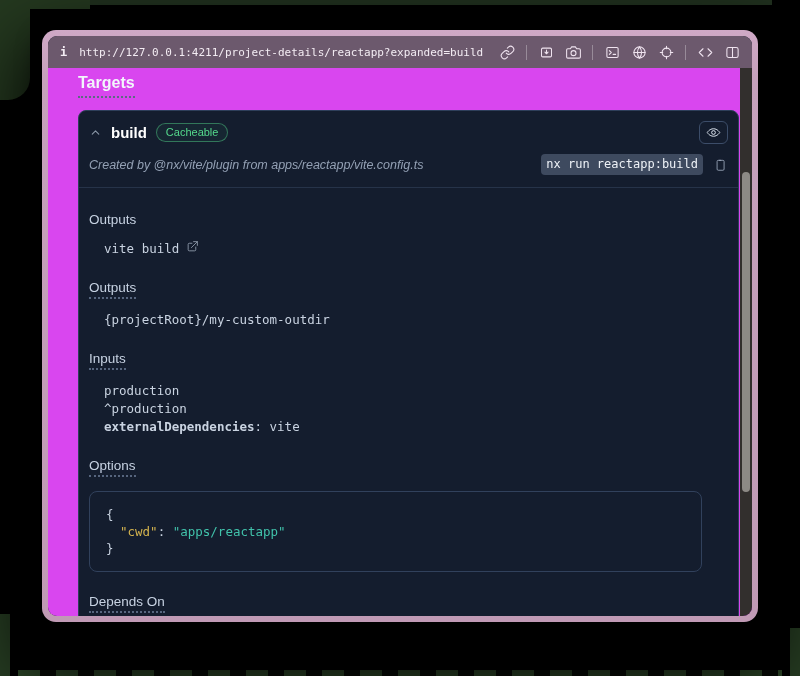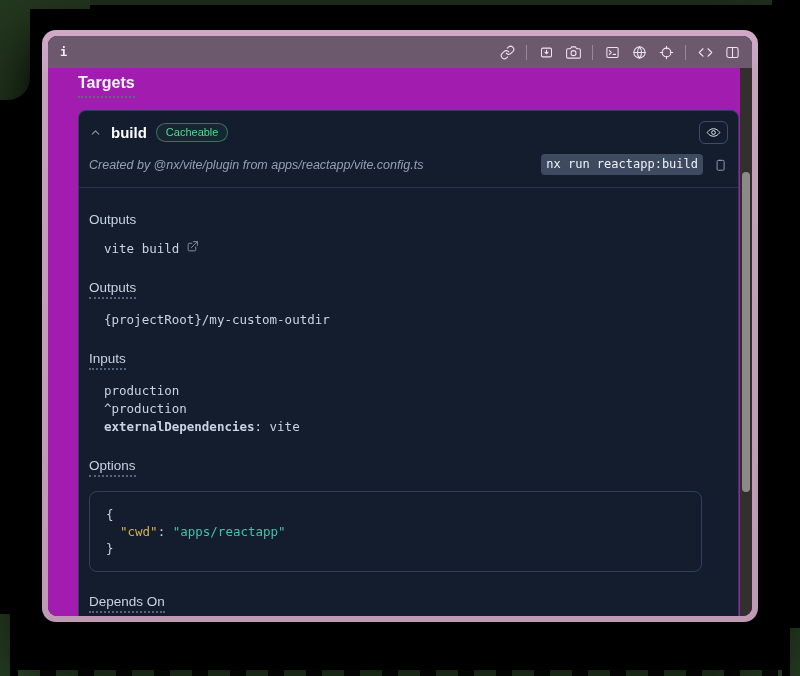--- a/index.html
+++ b/index.html
@@ -38,21 +38,21 @@
   .info-glyph { font-family:"DejaVu Sans Mono", monospace; font-weight:700; font-size:12px; }
   .url { font-family:"DejaVu Sans Mono", monospace; font-size:11px; letter-spacing:0; white-space:nowrap; }
   .topbar-icons { margin-left:auto; display:flex; align-items:center; gap:11px; }
   .tb-btn { width:16px; height:16px; display:flex; align-items:center; justify-content:center; color:#efe3ef; cursor:pointer; }
   .tb-btn svg { width:15px; height:15px; stroke:currentColor; fill:none; stroke-width:1.7; stroke-linecap:round; stroke-linejoin:round; }
   .sep { width:1px; height:15px; background:rgba(255,255,255,0.3); }
 
   
   .content {
     flex:1 1 auto; position:relative; overflow:hidden;
-    padding:6px 13px 0 30px; background:#a21caf;
+    padding:6px 13px 0 30px; background:#d946ef;
   }
   .scroll-track { position:absolute; top:0; right:0; width:12px; height:100%; background:#322f2d; }
   .scroll-thumb { position:absolute; top:104px; left:2px; width:8px; height:320px; background:#8d8a86; border-radius:4px; }
 
   .page-heading {
     display:inline-block; margin-top:0; color:#f2f6fb; font-size:16px; font-weight:700;
     padding-bottom:4px; border-bottom:2px dotted #5b6b82;
   }
 
   .card { border:1px solid #2e3f5a; border-radius:8px; margin-top:12px; background:#141d2e; }
@@ -112,20 +112,21 @@
 <div class="green-tl-b"></div>
 <div class="green-bl"></div>
 <div class="green-br"></div>
 <div class="green-bottom"></div>
 
 <div class="window">
   <div class="window-inner">
 
     <div class="topbar">
       <span class="info-glyph">i</span>
+      <span class="url">http://127.0.0.1:4211/project-details/reactapp?expanded=build</span>
       <div class="topbar-icons">
         <span class="tb-btn">
           <svg viewBox="0 0 24 24">
               <path d="M10 13a5 5 0 007.54.54l3-3a5 5 0 00-7.07-7.07l-1.72 1.71"></path>
               <path d="M14 11a5 5 0 00-7.54-.54l-3 3a5 5 0 007.07 7.07l1.71-1.71"></path>
             </svg>
         </span>
         <span class="sep"></span>
         <span class="tb-btn">
           <svg viewBox="0 0 24 24">

